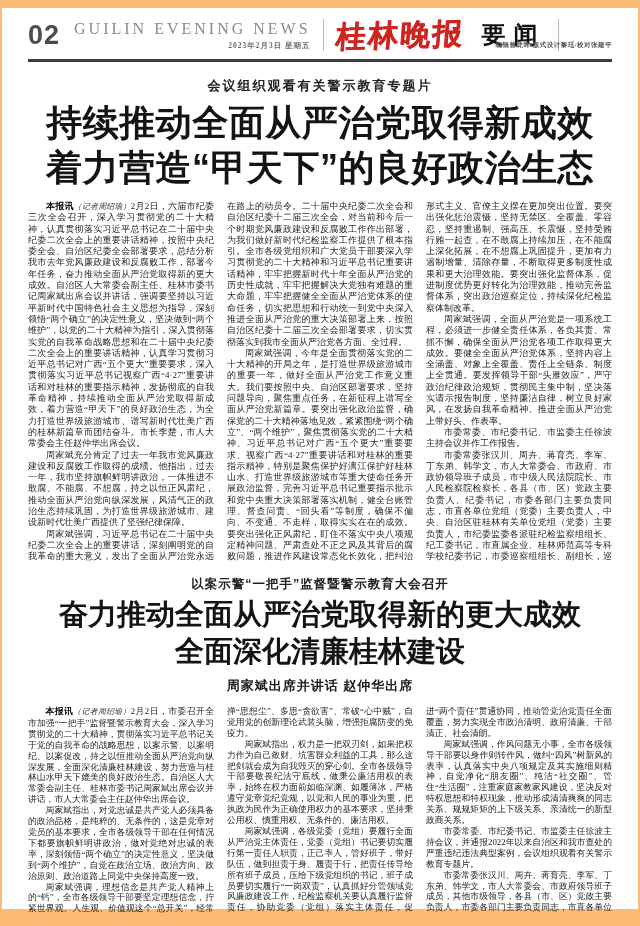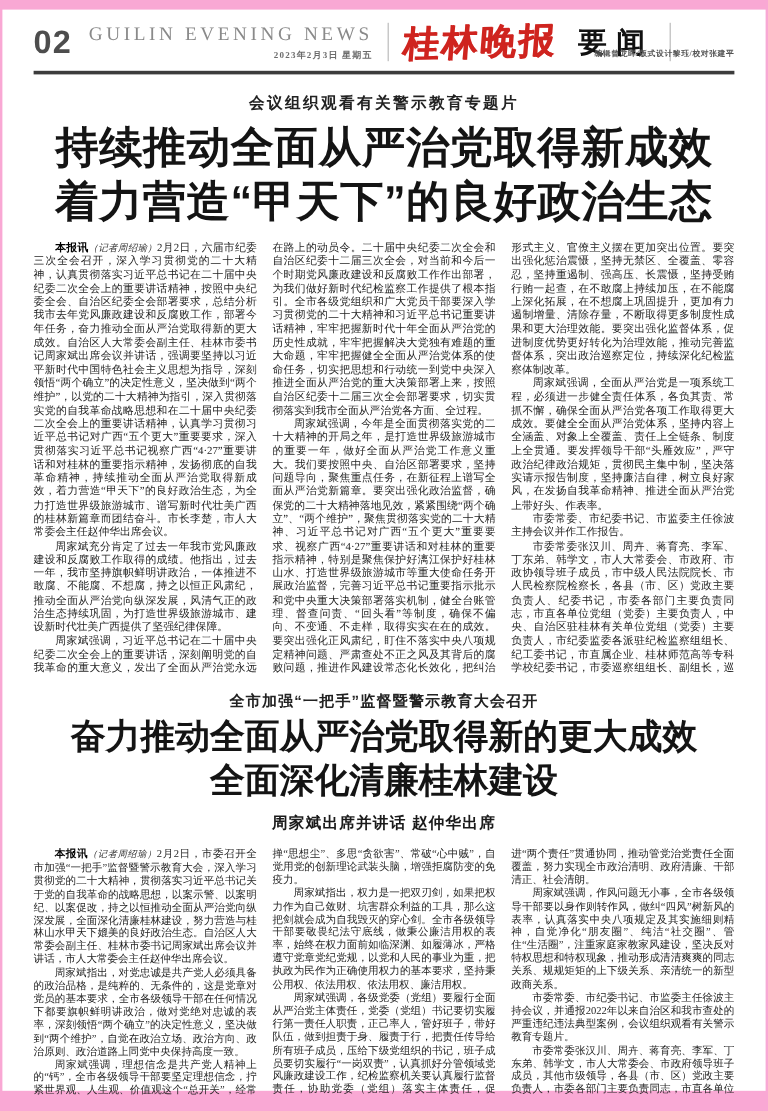--- a/index.html
+++ b/index.html
@@ -1,17 +1,17 @@
 <!DOCTYPE html>
 <html><head>
 <meta charset="utf-8">
 <style>
   * { margin:0; padding:0; box-sizing:border-box; }
   html,body { background:#e7e7e6; }
-  .canvas { position:relative; width:640px; height:926px; background:#f9a8d4; overflow:hidden;
+  .canvas { position:relative; width:640px; height:926px; background:#fdba74; overflow:hidden;
             font-family:"Liberation Serif", serif; }
   .page { position:absolute; left:2px; top:8px; width:636px; height:901px; background:#ffffff;
           padding:6px 26px 0 26px; }
 
   
   .hdr { display:flex; align-items:center; height:42px; position:relative; }
   .page-num { font-family:"Liberation Sans", sans-serif; font-weight:bold; font-size:27px;
               color:#4d4d4d; letter-spacing:1px; }
   .mast-en-block { margin-left:14px; text-align:right; }
   .mast-en { font-family:"Liberation Serif", serif; font-size:16px; letter-spacing:3px; color:#8a8a8a; }
@@ -79,31 +79,31 @@
         <p>周家斌充分肯定了过去一年我市党风廉政建设和反腐败工作取得的成绩。他指出，过去一年，我市坚持旗帜鲜明讲政治，一体推进不敢腐、不能腐、不想腐，持之以恒正风肃纪，推动全面从严治党向纵深发展，风清气正的政治生态持续巩固，为打造世界级旅游城市、建设新时代壮美广西提供了坚强纪律保障。</p>
         <p>周家斌强调，习近平总书记在二十届中央纪委二次全会上的重要讲话，深刻阐明党的自我革命的重大意义，发出了全面从严治党永远在路上的动员令。二十届中央纪委二次全会和自治区纪委十二届三次全会，对当前和今后一个时期党风廉政建设和反腐败工作作出部署，为我们做好新时代纪检监察工作提供了根本指引。全市各级党组织和广大党员干部要深入学习贯彻党的二十大精神和习近平总书记重要讲话精神，牢牢把握新时代十年全面从严治党的历史性成就，牢牢把握解决大党独有难题的重大命题，牢牢把握健全全面从严治党体系的使命任务，切实把思想和行动统一到党中央深入推进全面从严治党的重大决策部署上来，按照自治区纪委十二届三次全会部署要求，切实贯彻落实到我市全面从严治党各方面、全过程。</p>
         <p>周家斌强调，今年是全面贯彻落实党的二十大精神的开局之年，是打造世界级旅游城市的重要一年，做好全面从严治党工作意义重大。我们要按照中央、自治区部署要求，坚持问题导向，聚焦重点任务，在新征程上谱写全面从严治党新篇章。要突出强化政治监督，确保党的二十大精神落地见效，紧紧围绕“两个确立”、“两个维护”，聚焦贯彻落实党的二十大精神、习近平总书记对广西“五个更大”重要要求、视察广西“4·27”重要讲话和对桂林的重要指示精神，特别是聚焦保护好漓江保护好桂林山水、打造世界级旅游城市等重大使命任务开展政治监督，完善习近平总书记重要指示批示和党中央重大决策部署落实机制，健全台账管理、督查问责、“回头看”等制度，确保不偏向、不变通、不走样，取得实实在在的成效。要突出强化正风肃纪，盯住不落实中央八项规定精神问题、严肃查处不正之风及其背后的腐败问题，推进作风建设常态化长效化，把纠治形式主义、官僚主义摆在更加突出位置。要突出强化惩治震慑，坚持无禁区、全覆盖、零容忍，坚持重遏制、强高压、长震慑，坚持受贿行贿一起查，在不敢腐上持续加压，在不能腐上深化拓展，在不想腐上巩固提升，更加有力遏制增量、清除存量，不断取得更多制度性成果和更大治理效能。要突出强化监督体系，促进制度优势更好转化为治理效能，推动完善监督体系，突出政治巡察定位，持续深化纪检监察体制改革。</p>
         <p>周家斌强调，全面从严治党是一项系统工程，必须进一步健全责任体系，各负其责、常抓不懈，确保全面从严治党各项工作取得更大成效。要健全全面从严治党体系，坚持内容上全涵盖、对象上全覆盖、责任上全链条、制度上全贯通。要发挥领导干部“头雁效应”，严守政治纪律政治规矩，贯彻民主集中制，坚决落实请示报告制度，坚持廉洁自律，树立良好家风，在发扬自我革命精神、推进全面从严治党上带好头、作表率。</p>
         <p>市委常委、市纪委书记、市监委主任徐波主持会议并作工作报告。</p>
         <p>市委常委张汉川、周卉、蒋育亮、李军、丁东弟、韩学文，市人大常委会、市政府、市政协领导班子成员，市中级人民法院院长、市人民检察院检察长，各县（市、区）党政主要负责人、纪委书记，市委各部门主要负责同志，市直各单位党组（党委）主要负责人，中央、自治区驻桂林有关单位党组（党委）主要负责人，市纪委监委各派驻纪检监察组组长、纪工委书记，市直属企业、桂林师范高等专科学校纪委书记，市委巡察组组长、副组长，巡察办副主任，中区直驻桂林各单位纪检监察机构负责同志，市纪委监委机关各部室负责人参加会议。</p>
       </div>
     </div>
 
     <div>
-      <div class="kicker2">全市加强“一把手”监督暨警示教育大会召开</div>
+      <div class="kicker2">以案示警“一把手”监督暨警示教育大会召开</div>
       <div class="headline2">
         <div>奋力推动全面从严治党取得新的更大成效</div>
         <div>全面深化清廉桂林建设</div>
       </div>
       <div class="byline">周家斌出席并讲话  赵仲华出席</div>
       <div class="art-body body2">
         <p><span class="lead">本报讯</span><span class="reporter">（记者周绍瑜）</span><span>2月2日，市委召开全市加强“一把手”监督暨警示教育大会，深入学习贯彻党的二十大精神，贯彻落实习近平总书记关于党的自我革命的战略思想，以案示警、以案明纪、以案促改，持之以恒推动全面从严治党向纵深发展，全面深化清廉桂林建设，努力营造与桂林山水甲天下媲美的良好政治生态。自治区人大常委会副主任、桂林市委书记周家斌出席会议并讲话，市人大常委会主任赵仲华出席会议。</span></p>
         <p>周家斌指出，对党忠诚是共产党人必须具备的政治品格，是纯粹的、无条件的，这是党章对党员的基本要求，全市各级领导干部在任何情况下都要旗帜鲜明讲政治，做对党绝对忠诚的表率，深刻领悟“两个确立”的决定性意义，坚决做到“两个维护”，自觉在政治立场、政治方向、政治原则、政治道路上同党中央保持高度一致。</p>
         <p>周家斌强调，理想信念是共产党人精神上的“钙”，全市各级领导干部要坚定理想信念，拧紧世界观、人生观、价值观这个“总开关”，经常掸“思想尘”、多思“贪欲害”、常破“心中贼”，自觉用党的创新理论武装头脑，增强拒腐防变的免疫力。</p>
-        <p>周家斌指出，权力是一把双刃剑，如果把权力作为自己敛财、坑害群众利益的工具，那么这把剑就会成为自我毁灭的穿心剑。全市各级领导干部要敬畏纪法守底线，做秉公廉洁用权的表率，始终在权力面前如临深渊、如履薄冰，严格遵守党章党纪党规，以党和人民的事业为重，把执政为民作为正确使用权力的基本要求，坚持秉公用权、依法用权、依法用权、廉洁用权。</p>
+        <p>周家斌指出，权力是一把双刃剑，如果把权力作为自己敛财、坑害群众利益的工具，那么这把剑就会成为自我毁灭的穿心剑。全市各级领导干部要敬畏纪法守底线，做秉公廉洁用权的表率，始终在权力面前如临深渊、如履薄冰，严格遵守党章党纪党规，以党和人民的事业为重，把执政为民作为正确使用权力的基本要求，坚持秉公用权、慎重用权、无条件的、廉洁用权。</p>
         <p>周家斌强调，各级党委（党组）要履行全面从严治党主体责任，党委（党组）书记要切实履行第一责任人职责，正己率人，管好班子，带好队伍，做到担责于身、履责于行，把责任传导给所有班子成员，压给下级党组织的书记，班子成员要切实履行“一岗双责”，认真抓好分管领域党风廉政建设工作，纪检监察机关要认真履行监督责任，协助党委（党组）落实主体责任，促进“两个责任”贯通协同，推动管党治党责任全面覆盖，努力实现全市政治清明、政府清廉、干部清正、社会清朗。</p>
         <p>周家斌强调，作风问题无小事，全市各级领导干部要以身作则转作风，做纠“四风”树新风的表率，认真落实中央八项规定及其实施细则精神，自觉净化“朋友圈”、纯洁“社交圈”、管住“生活圈”，注重家庭家教家风建设，坚决反对特权思想和特权现象，推动形成清清爽爽的同志关系、规规矩矩的上下级关系、亲清统一的新型政商关系。</p>
         <p>市委常委、市纪委书记、市监委主任徐波主持会议，并通报2022年以来自治区和我市查处的严重违纪违法典型案例，会议组织观看有关警示教育专题片。</p>
         <p>市委常委张汉川、周卉、蒋育亮、李军、丁东弟、韩学文，市人大常委会、市政府领导班子成员，其他市级领导，各县（市、区）党政主要负责人，市委各部门主要负责同志，市直各单位党组（党委）主要负责人，中央、自治区驻桂林有关单位党组（党委）主要负责人，市纪委监委各派驻纪检监察组组长，纪工委书记，市直属企业、桂林师范高等专科学校纪委书记，市委巡察组组长、副组长，巡察办副主任，中区直驻桂林各单位纪检监察机构负责同志，市纪委监委机关各部室负责人参加会议。</p>
       </div>
     </div>
 
   </div>
 </div>
 

